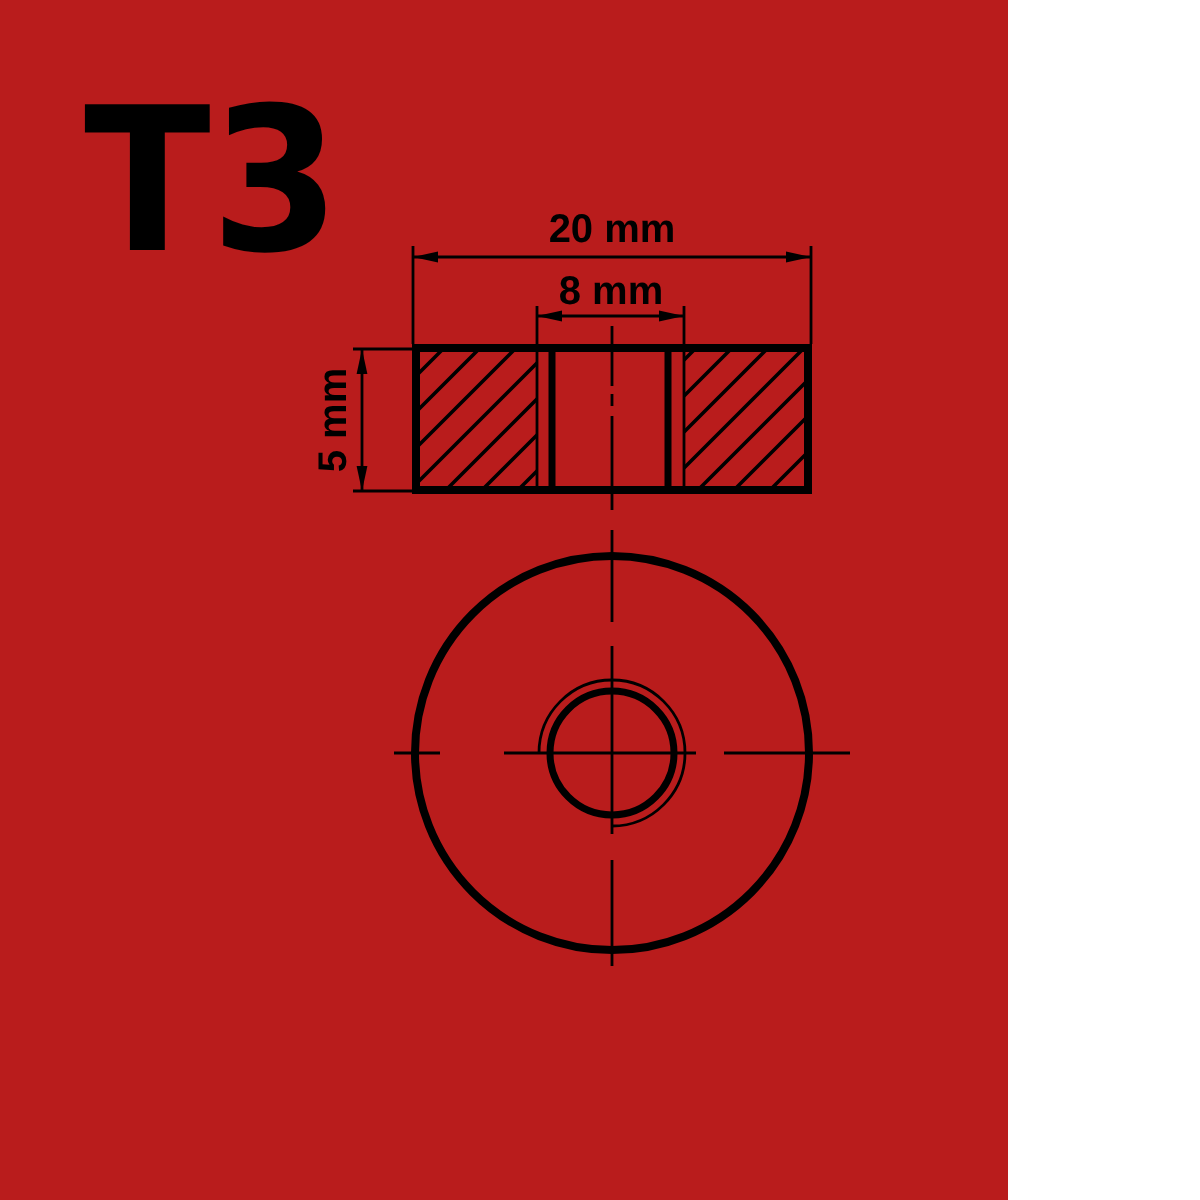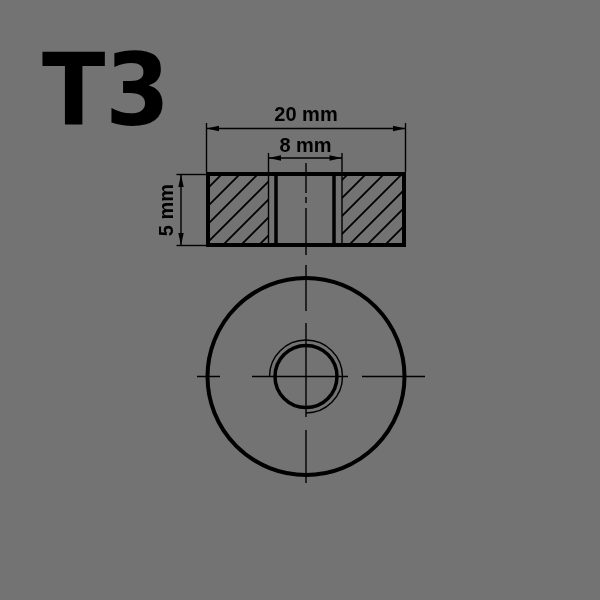--- a/index.html
+++ b/index.html
@@ -2,23 +2,23 @@
 <html><head>
 <meta charset="utf-8">
 <style>
   html, body {
     margin: 0;
     padding: 0;
     background: #ffffff;
   }
   .canvas {
     position: relative;
-    width: 600px;
+    width: 504px;
     height: 600px;
-    background: #737373;
+    background: #b91c1c;
     overflow: hidden;
   }
   svg { display: block; }
   .title-text {
     font-family: "DejaVu Sans", sans-serif;
     font-weight: bold;
     font-size: 100px;
     fill: #000000;
   }
   .dim-text {

